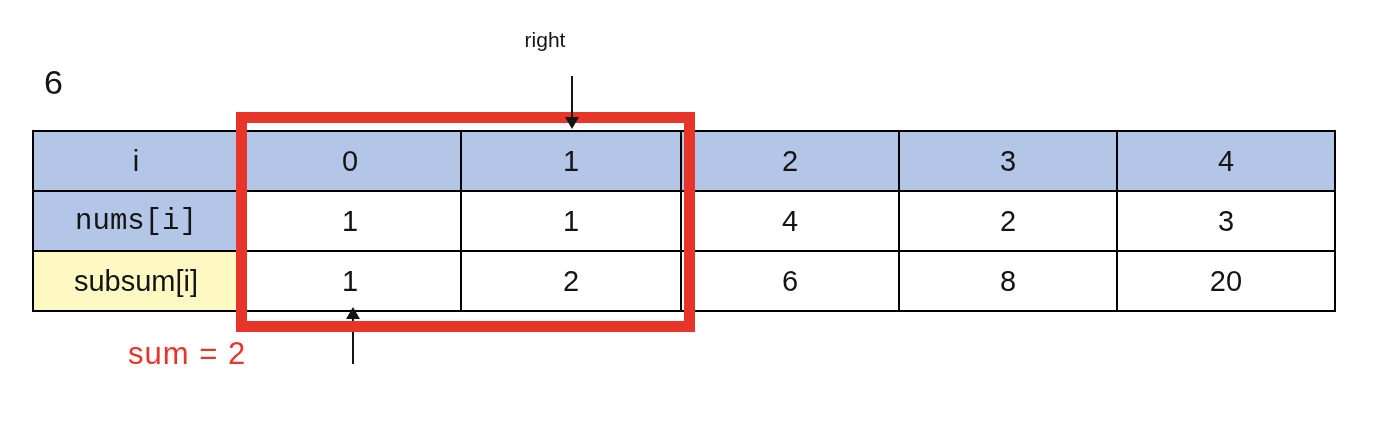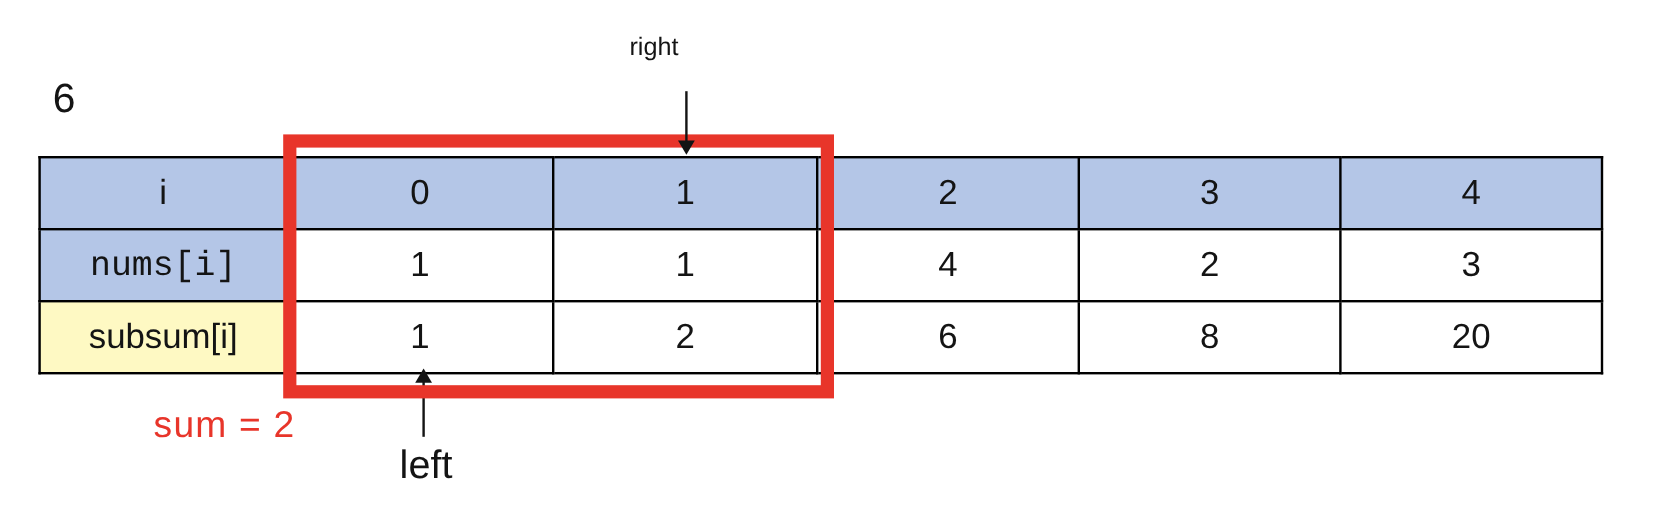--- a/index.html
+++ b/index.html
@@ -156,15 +156,14 @@
       </tr>
     </tbody>
   </table>
 
   <div class="window-box" style="border-color: rgb(232, 53, 42);"></div>
 
   <div class="sum-label" style="color: rgb(232, 53, 42);">sum = 2</div>
 
   <div class="arrow-head head-up left-arrow-head"></div>
   <div class="arrow-line left-arrow-line"></div>
-  <div class="left-callout">left</div>
 
 </div>
 
 </body></html>

